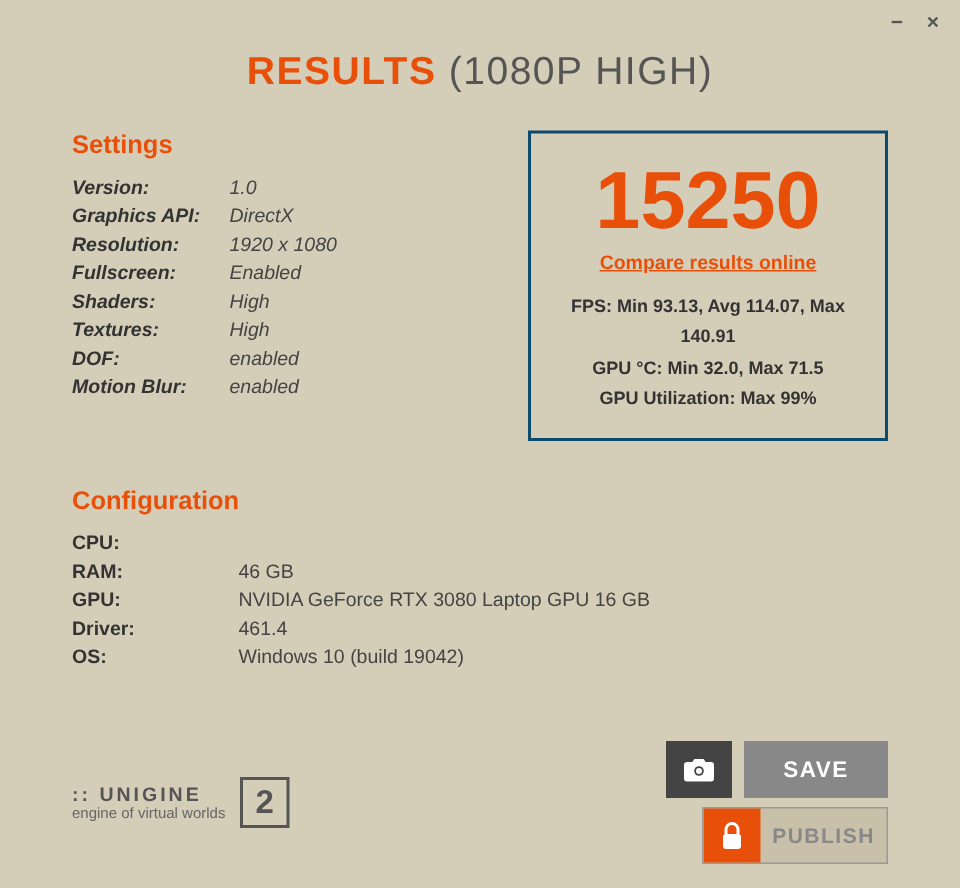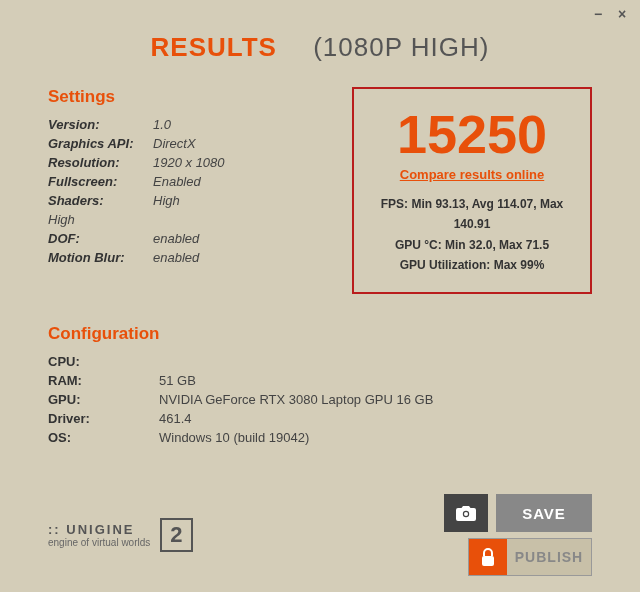--- a/index.html
+++ b/index.html
@@ -71,21 +71,20 @@
       margin-bottom: 24px;
     }
 
     .page-title .results-word {
       color: #e8500a;
     }
 
     .page-title .preset-word {
       color: #555;
       font-weight: normal;
-      margin-left: 14px;
     }
 
     .two-col {
       display: flex;
       gap: 20px;
       align-items: flex-start;
     }
 
     
     .settings-section {
@@ -115,21 +114,21 @@
       min-width: 105px;
     }
 
     .settings-value {
       color: #444;
     }
 
     
     .score-box {
       width: 240px;
-      border: 2px solid #b91c1c;
+      border: 2px solid #0c4a6e;
       padding: 18px 20px 16px;
       background: transparent;
     }
 
     .score-number {
       font-size: 54px;
       font-weight: bold;
       color: #e8500a;
       text-align: center;
       line-height: 1;
@@ -345,20 +344,21 @@
           </div>
           <div class="settings-row">
             <span class="settings-label">Fullscreen:</span>
             <span class="settings-value">Enabled</span>
           </div>
           <div class="settings-row">
             <span class="settings-label">Shaders:</span>
             <span class="settings-value">High</span>
           </div>
           <div class="settings-row">
+            <span class="settings-label">Textures:</span>
             <span class="settings-value">High</span>
           </div>
           <div class="settings-row">
             <span class="settings-label">DOF:</span>
             <span class="settings-value">enabled</span>
           </div>
           <div class="settings-row">
             <span class="settings-label">Motion Blur:</span>
             <span class="settings-value">enabled</span>
           </div>
@@ -378,21 +378,21 @@
     </div>
 
     <div class="config-section">
       <div class="section-heading">Configuration</div>
       <div class="config-table">
         <div class="config-row">
           <span class="config-label">CPU:</span>
         </div>
         <div class="config-row">
           <span class="config-label">RAM:</span>
-          <span class="config-value">51 GB</span>
+          <span class="config-value">46 GB</span>
         </div>
         <div class="config-row">
           <span class="config-label">GPU:</span>
           <span class="config-value">NVIDIA GeForce RTX 3080 Laptop GPU 16 GB</span>
         </div>
         <div class="config-row">
           <span class="config-label">Driver:</span>
           <span class="config-value">461.4</span>
         </div>
         <div class="config-row">

